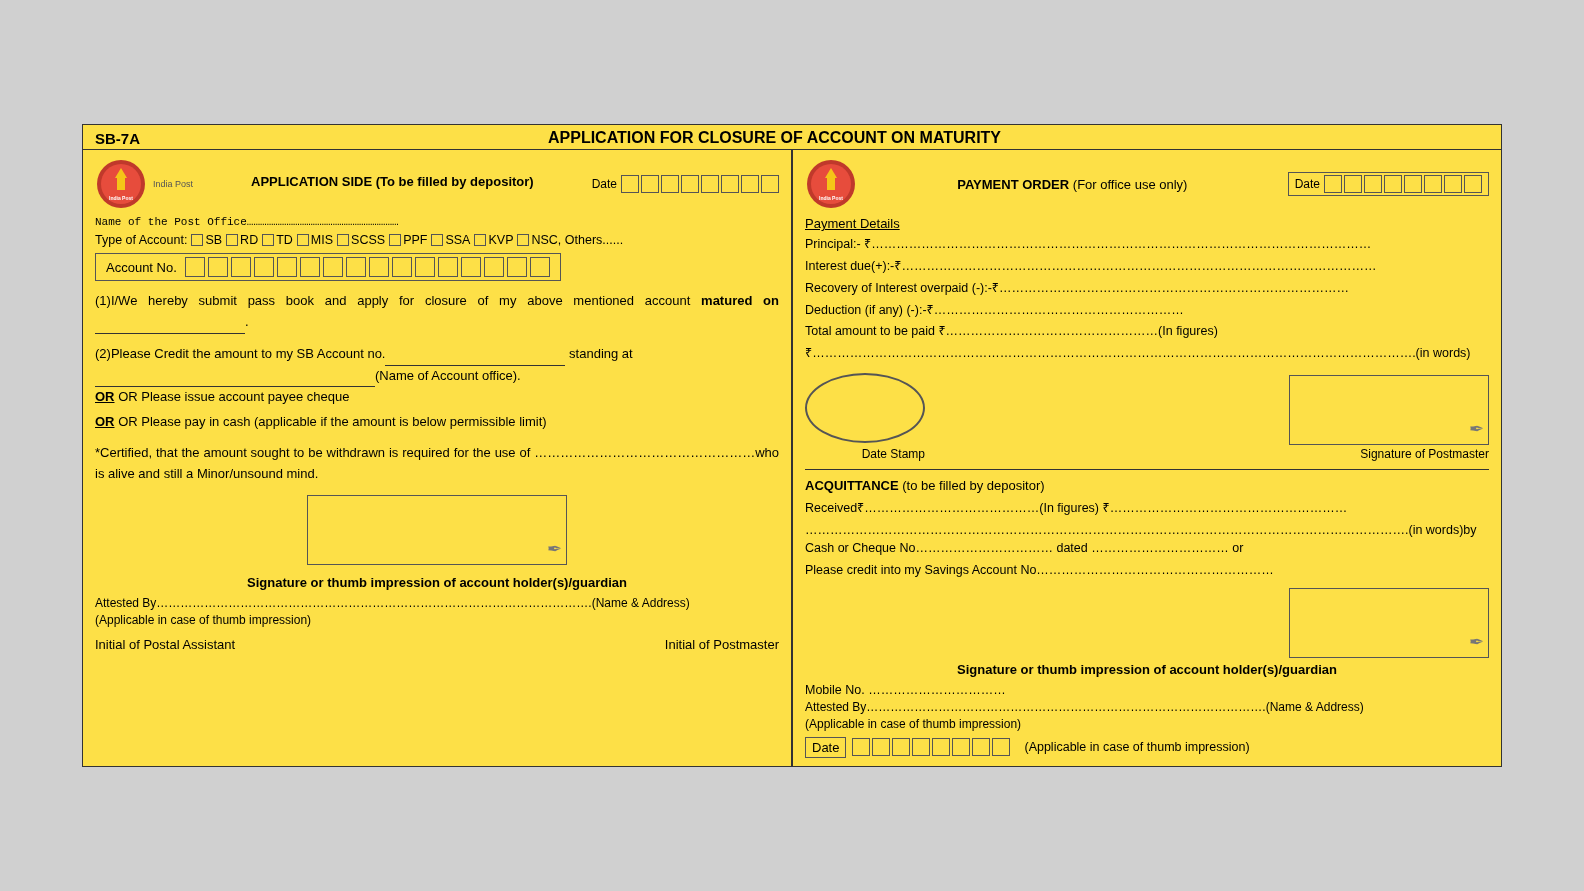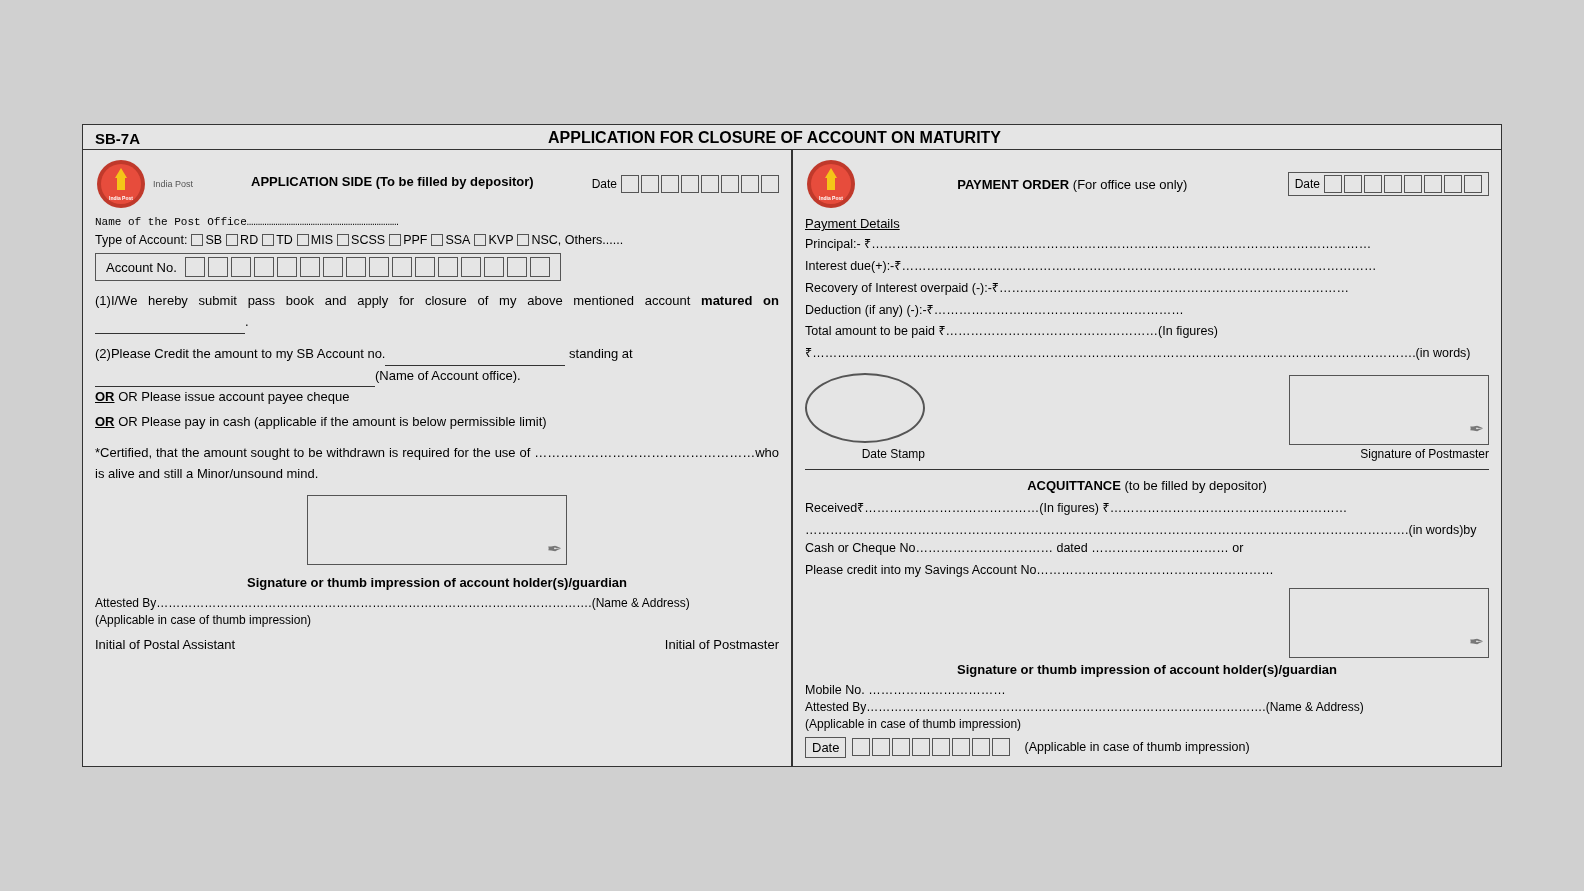--- a/index.html
+++ b/index.html
@@ -7,21 +7,21 @@
       background: #d0d0d0;
       display: flex;
       justify-content: center;
       align-items: center;
       min-height: 100vh;
       font-family: Arial, sans-serif;
       font-size: 13px;
     }
     .page-wrapper {
       width: 1420px;
-      background: #e5e5e5;
+      background: #fde047;
       border: 1.5px solid #333;
     }
     .header-row {
       display: flex;
       justify-content: space-between;
       align-items: center;
       padding: 4px 12px 2px 12px;
       border-bottom: 1px solid #333;
     }
     .form-id {
@@ -224,21 +224,20 @@
     .sig-postmaster-label {
       font-size: 12px;
       text-align: center;
       margin-top: 2px;
     }
     .divider {
       border-top: 1.5px solid #333;
       margin: 8px 0;
     }
     .acquittance-header {
-      text-align: center;
       font-size: 13px;
       margin-bottom: 6px;
     }
     .acquittance-sig-row {
       display: flex;
       justify-content: flex-end;
       margin: 8px 0 4px 0;
     }
     .mobile-line {
       font-size: 12.5px;

